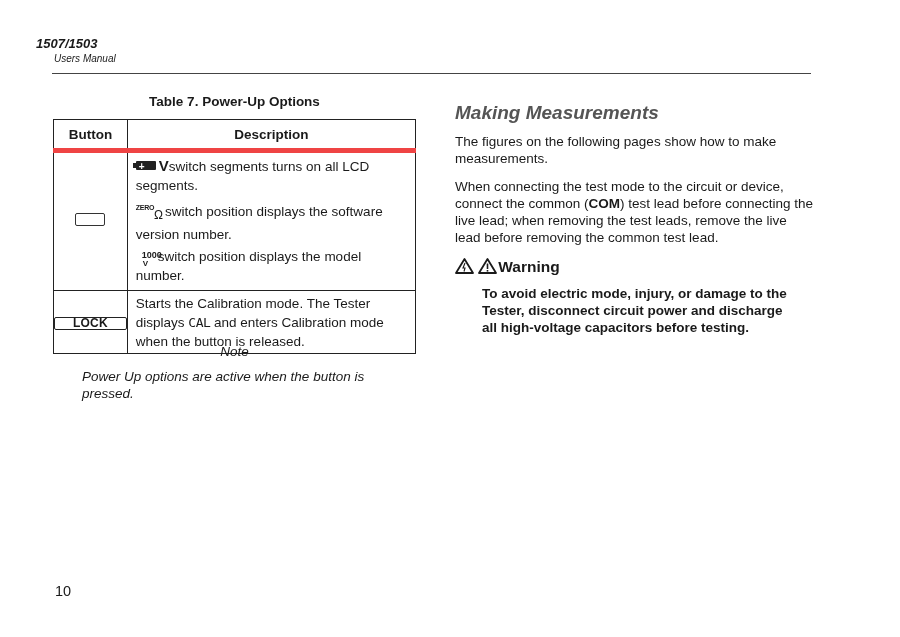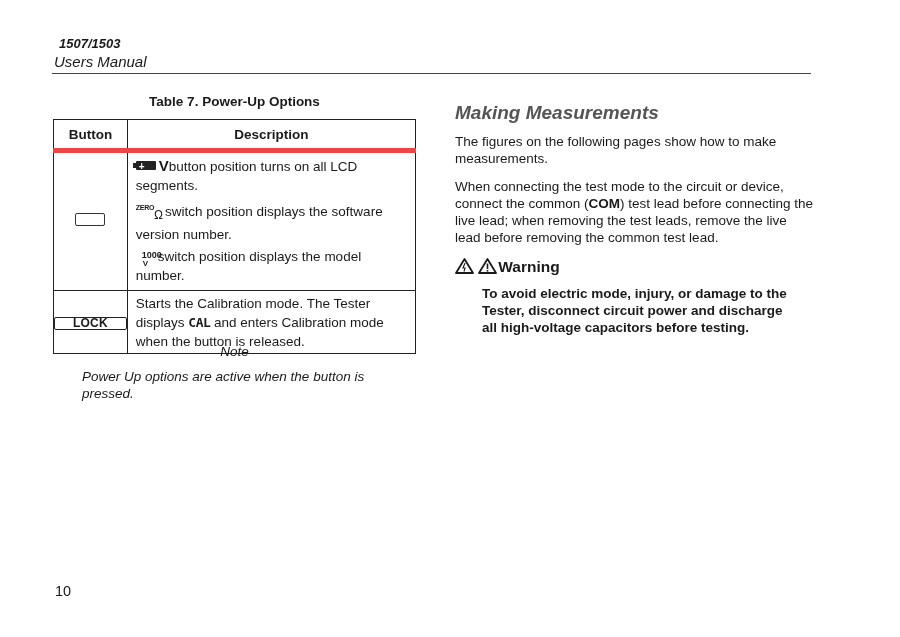--- a/index.html
+++ b/index.html
@@ -1,20 +1,20 @@
 <!DOCTYPE html>
 <html><head>
 <meta charset="utf-8">
 <style>
   html, body { margin: 0; padding: 0; background: #ffffff; }
   body { width: 900px; height: 637px; position: relative; overflow: hidden;
          font-family: "Liberation Sans", sans-serif; color: #1a1a1a; }
   .abs { position: absolute; }
-  .hdr-model { left: 59px; top: 36px; font-size: 13px; font-weight: bold; font-style: italic; }
-  .hdr-manual { left: 54px; top: 53px; font-size: 15px; font-style: italic; }
+  .hdr-model { left: 36px; top: 36px; font-size: 13px; font-weight: bold; font-style: italic; }
+  .hdr-manual { left: 54px; top: 53px; font-size: 10px; font-style: italic; }
   .hdr-rule { left: 52px; top: 73px; width: 759px; height: 0; border-top: 1.5px solid #444; }
 
   .tbl-title { left: 53px; width: 363px; top: 94px; text-align: center; font-size: 13.5px; font-weight: bold; }
   table.opts { position: absolute; left: 53px; top: 119px; width: 363px; border-collapse: collapse;
                font-size: 13.5px; line-height: 19px; }
   table.opts th, table.opts td { border: 1.2px solid #222; }
   table.opts th { height: 28px; font-weight: bold; font-size: 13.5px; text-align: center; padding: 0; }
   table.opts thead tr { border-bottom: 5px solid #ef4444; }
   table.opts thead th { border-bottom: 2.5px solid #222; }
   table.opts td.btn-cell { width: 66px; text-align: center; vertical-align: middle; padding: 0; }
@@ -26,21 +26,21 @@
   .batt-icon { display: inline-block; position: relative; width: 20px; height: 9px; background: #222; border-radius: 1px;
                vertical-align: 1px; margin-right: 3px; }
   .batt-icon::before { content: ""; position: absolute; left: -3px; top: 2px; width: 3px; height: 5px; background: #222; }
   .batt-icon::after { content: "+"; position: absolute; left: 3px; top: -4px; color: #fff; font-size: 10px; font-weight: bold; }
   .sym-v { font-weight: bold; font-size: 15px; }
   .sym-zero { font-size: 7px; font-weight: bold; vertical-align: 6px; letter-spacing: -0.3px; }
   .sym-ohm { font-size: 12px; vertical-align: -3px; margin-right: 2px; }
   .sym-1000 { display: inline-block; position: relative; width: 22px; height: 14px; vertical-align: -1px; }
   .sym-1000 .n { position: absolute; left: 6px; top: -2px; font-size: 9px; font-weight: bold; }
   .sym-1000 .v { position: absolute; left: 7px; top: 6px; font-size: 8px; font-weight: bold; }
-  .lcd-cal { font-family: "DejaVu Sans Mono", monospace; font-size: 13px; letter-spacing: -0.5px; font-weight: bold; }
+  .lcd-cal { font-family: "DejaVu Sans Mono", monospace; font-size: 13px; letter-spacing: -0.5px; }
 
   .note-title { left: 53px; width: 363px; top: 344px; text-align: center; font-size: 13.5px; font-style: italic; }
   .note-body { left: 82px; top: 368px; width: 320px; font-size: 13.5px; font-style: italic; line-height: 17px; }
 
   .sec-title { left: 455px; top: 102px; font-size: 19px; font-weight: bold; font-style: italic; color: #555; }
   .para { left: 455px; width: 360px; font-size: 13.5px; line-height: 17px; }
   .p1 { top: 133px; }
   .p2 { top: 178px; }
   .warn-head { left: 455px; width: 356px; top: 258px; text-align: left; font-size: 15.5px; font-weight: bold; }
   .warn-body { left: 482px; top: 285px; width: 315px; font-size: 13.5px; font-weight: bold; line-height: 17px; }
@@ -63,21 +63,21 @@
       <th>Description</th>
     </tr>
   </thead>
   <tbody>
     <tr style="height:125px">
       <td class="btn-cell">
         <span class="blank-key"></span>
       </td>
       <td class="desc-cell">
         <p class="desc-p">
-          <span class="batt-icon"></span><span class="sym-v">V</span><span>button position turns on all LCD segments.</span>
+          <span class="batt-icon"></span><span class="sym-v">V</span><span>switch segments turns on all LCD segments.</span>
         </p>
         <p class="desc-p">
           <span class="sym-zero">ZERO</span><span class="sym-ohm">Ω</span><span>switch position displays the software version number.</span>
         </p>
         <p class="desc-p">
           <span class="sym-1000"><span class="n">1000</span><span class="v">V</span></span><span>switch position displays the model number.</span>
         </p>
       </td>
     </tr>
     <tr style="height:60px">

